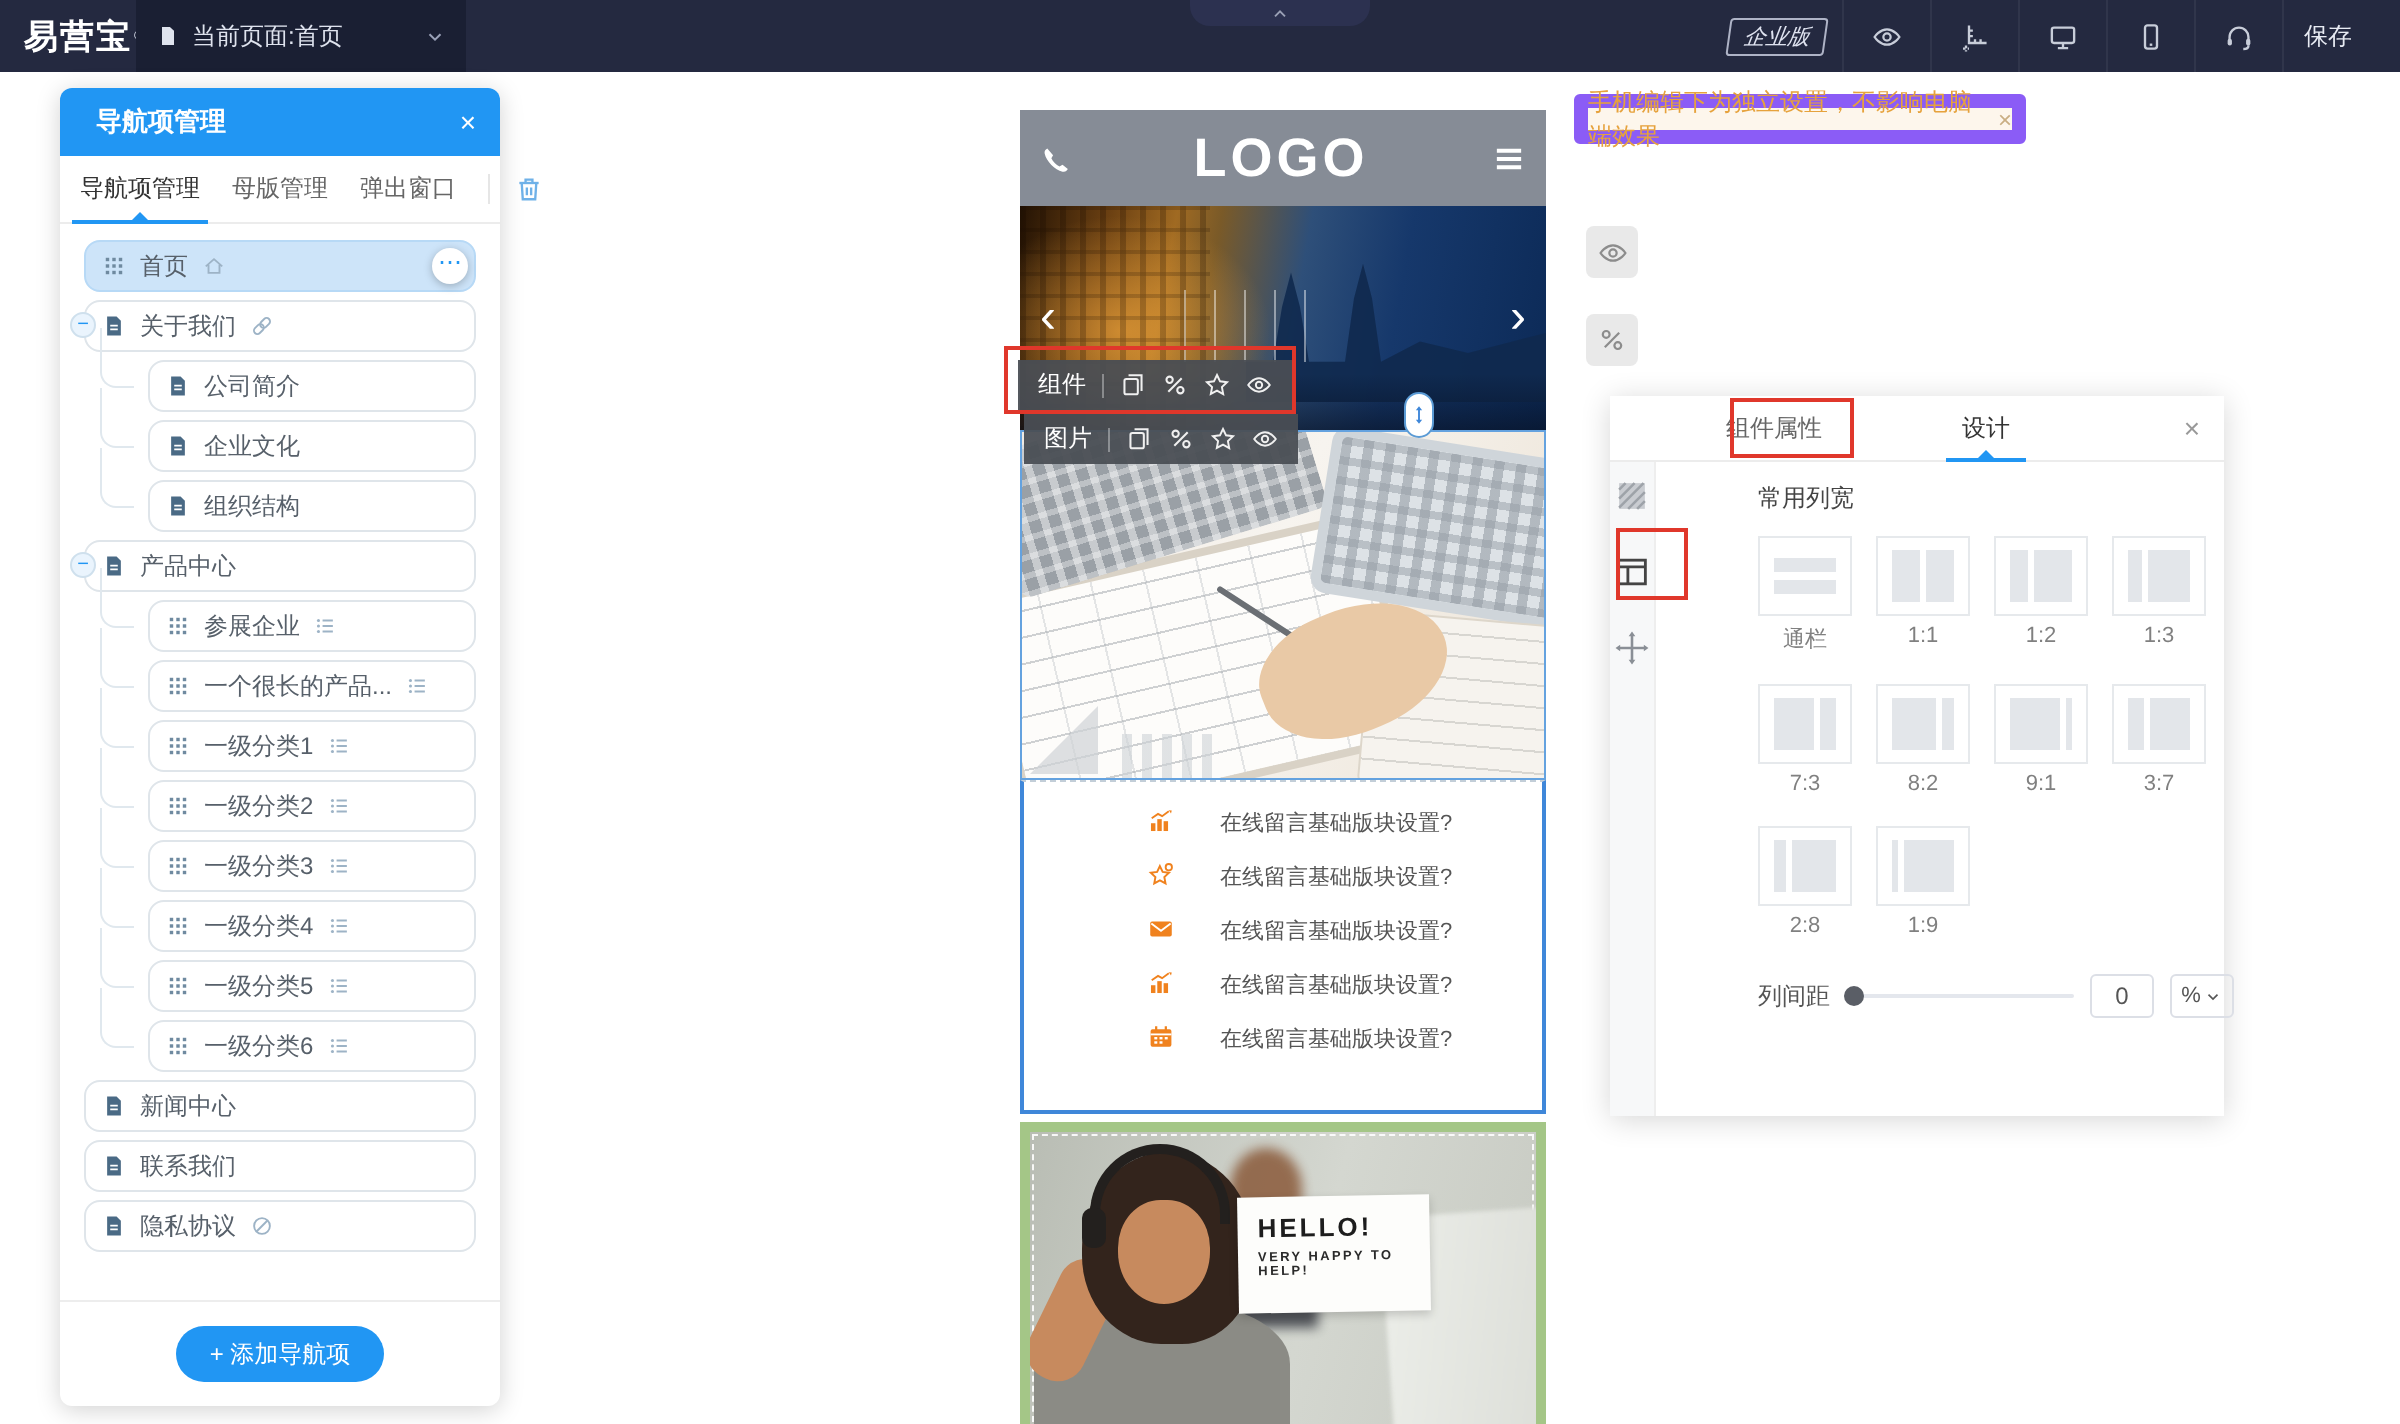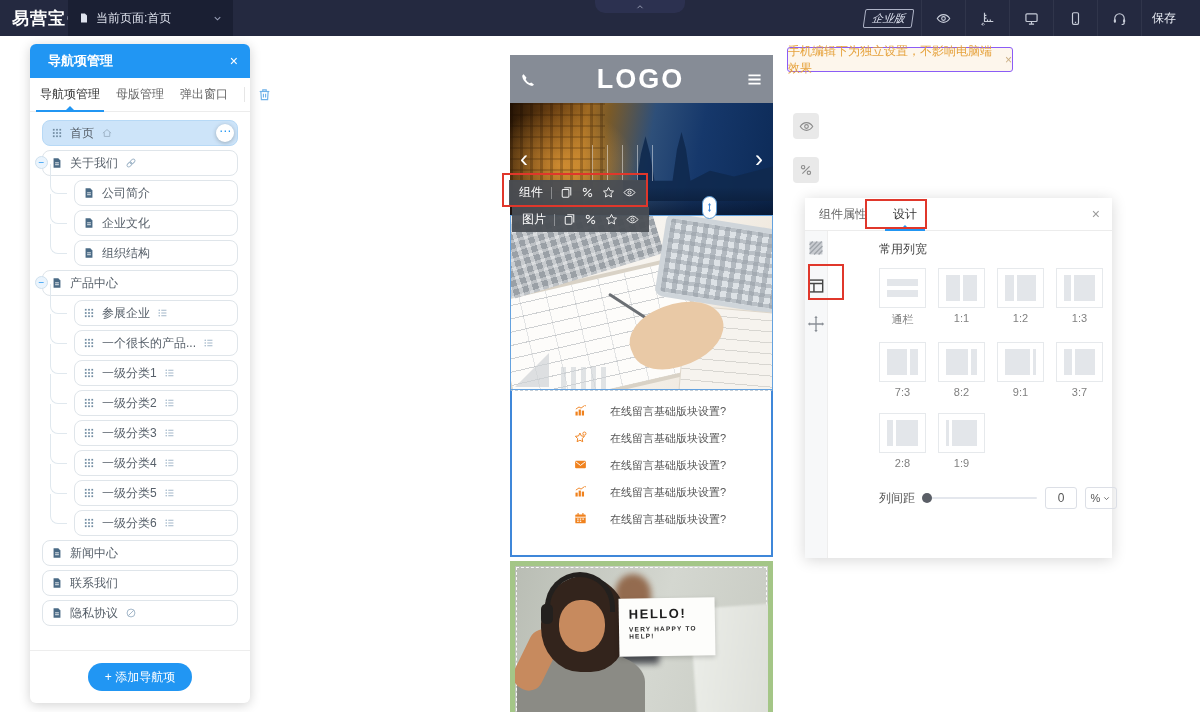--- a/index.html
+++ b/index.html
@@ -147,33 +147,33 @@
   .ptoolbar .sep{width:1px;height:12px;background:rgba(255,255,255,.35);}
   .ptoolbar .ic{color:#f0f0f0;cursor:pointer;}
   #tb1{left:509px;top:180px;}
   #tb2{left:512px;top:207px;}
   #handle{position:absolute;left:702px;top:196px;width:15px;height:23px;background:#fff;
         border:1px solid #5b9bd5;border-radius:8px;display:flex;align-items:center;justify-content:center;
         color:#3f87d9;z-index:7;box-sizing:border-box;cursor:row-resize;}
 
   
   #toast{position:absolute;left:787px;top:47px;width:226px;height:25px;background:#fdf6ec;
-        border:1px solid #8b5cf6;border-radius:3px;display:flex;align-items:center;justify-content:center;
+        border:7px solid #8b5cf6;border-radius:3px;display:flex;align-items:center;justify-content:center;
         gap:8px;font-size:12px;color:#e6a23c;z-index:5;box-sizing:border-box;}
   #toast .x{color:#c9ae83;cursor:pointer;font-size:12px;}
   .sidebtn{position:absolute;left:793px;width:26px;height:26px;background:#e9e9e9;border-radius:4px;
         display:flex;align-items:center;justify-content:center;color:#8c8c8c;cursor:pointer;z-index:5;}
   #sb-eye{top:113px;} #sb-pct{top:157px;}
 
   
   #rpanel{position:absolute;left:805px;top:198px;width:307px;height:360px;background:#fff;
         box-shadow:0 2px 14px rgba(0,0,0,.16);z-index:5;}
   #rtabs{height:32px;border-bottom:1px solid #ececec;display:flex;align-items:center;
         padding-left:14px;gap:26px;font-size:12px;color:#666;}
-  .rtab{position:relative;height:32px;display:flex;align-items:center;cursor:pointer;}
+  .rtab{position:relative;height:32px;display:flex;align-items:center;cursor:pointer;margin-left:44px;}
   .rtab.active{color:#333;}
   .rtab.active::after{content:"";position:absolute;left:-8px;right:-8px;bottom:-1px;height:2px;background:#2196f3;}
   .rtab.active::before{content:"";position:absolute;left:50%;bottom:1px;margin-left:-4px;
         border-left:4px solid transparent;border-right:4px solid transparent;border-bottom:4px solid #2196f3;}
   #rclose{margin-left:auto;margin-right:12px;color:#999;font-size:14px;cursor:pointer;}
   #rbody{display:flex;height:327px;gap:37px;}
   #rail{width:40px;background:#f7f8f9;border-right:1px solid #eee;display:flex;flex-direction:column;
         align-items:center;padding-top:6px;gap:16px;box-sizing:border-box;}
   .railic{width:22px;height:22px;display:flex;align-items:center;justify-content:center;color:#8a8f96;cursor:pointer;}
   .railic.sel{color:#444;}

